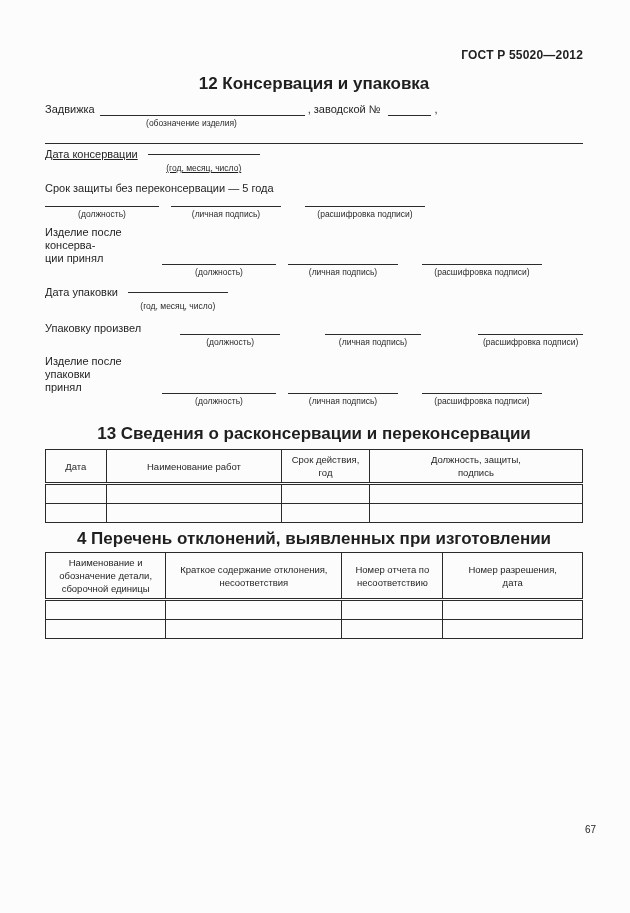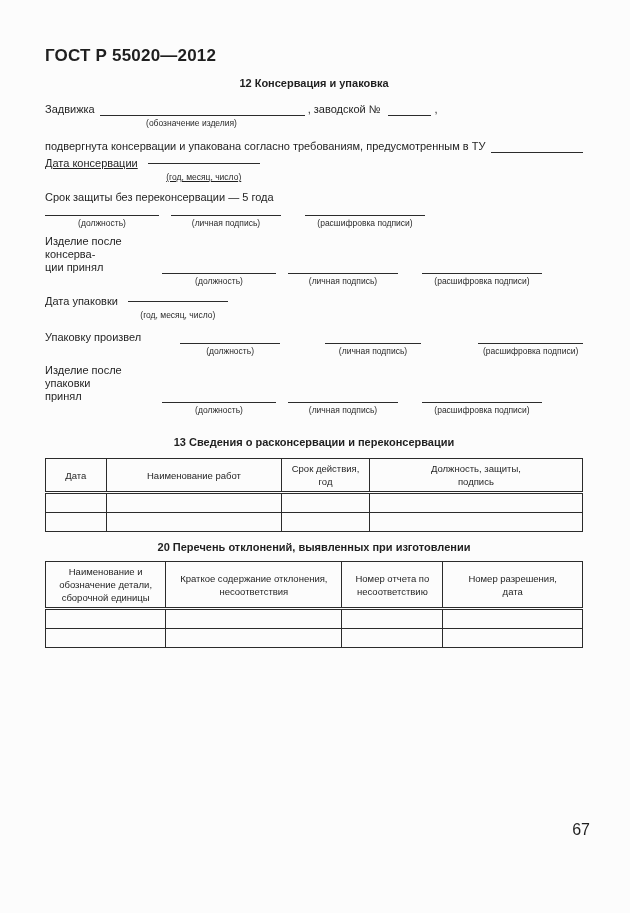--- a/index.html
+++ b/index.html
@@ -7,22 +7,22 @@
     width:630px; height:913px;
     background:#fcfcfc;
     position:relative;
     box-sizing:border-box;
     padding:49px 47px 0 45px;
     font-family:"Liberation Sans", sans-serif;
     color:#1f1f1f;
     font-size:11px;
     line-height:13px;
   }
-  .std-ref { text-align:left; font-weight:bold; font-size:17px; letter-spacing:.2px; }
-  .sec-heading { text-align:center; font-weight:bold; font-size:11px; }
+  .std-ref { text-align:right; font-weight:bold; font-size:12px; letter-spacing:.2px; }
+  .sec-heading { text-align:center; font-weight:bold; font-size:17px; }
   .h-12 { margin-top:15px; }
   .h-13 { margin-top:21px; margin-bottom:9px; }
   .h-14 { margin-top:9px; margin-bottom:7px; }
 
   .blank { border-bottom:1px solid #2b2b2b; display:inline-block; }
 
   
   .product-line { margin-top:13px; position:relative; display:flex; align-items:flex-end; height:13px; }
   .product-line .txt { white-space:nowrap; }
   .b1 { width:205px; height:3px; margin:0 3px 0 5px; }
@@ -63,21 +63,21 @@
   table { border-collapse:collapse; width:100%; table-layout:fixed; }
   th, td { border:1px solid #2b2b2b; }
   thead th {
     font-weight:normal; font-size:9.5px; line-height:13px;
     text-align:center; vertical-align:middle;
     padding:3px 4px; white-space:pre-line;
     border-bottom:3px double #2b2b2b;
   }
   tbody td { height:16px; }
 
-  .page-number { position:absolute; top:823px; right:40px; font-size:16px; }
+  .page-number { position:absolute; top:823px; right:34px; font-size:10px; }
 </style>
 </head>
 <body>
 
 <div class="page">
 
   <div class="std-ref">ГОСТ Р 55020—2012</div>
 
   <div class="sec-heading h-12">12 Консервация и упаковка</div>
 
@@ -85,21 +85,20 @@
     <span class="txt">Задвижка</span>
     <span class="blank b1"></span>
     <span class="txt">, заводской  №</span>
     <span class="blank b2"></span>
     <span class="txt">,</span>
     <div class="under-caption">(обозначение изделия)</div>
   </div>
   <div class="pl-spacer"></div>
 
   <div class="packed-line">
-    <span class="txt">подвергнута консервации и упакована согласно требованиям, предусмотренным в  ТУ</span>
     <span class="fill-blank"></span>
   </div>
 
   <div class="date-row dr-1">
     <span class="date-label">Дата консервации</span>
     <span class="date-field df-1">
       <span class="sig-line"></span>
       <span class="sig-cap">(год, месяц, число)</span>
     </span>
   </div>
@@ -206,21 +205,21 @@
       </tr>
       <tr>
         <td></td>
         <td></td>
         <td></td>
         <td></td>
       </tr>
     </tbody>
   </table>
 
-  <div class="sec-heading h-14">20 Перечень отклонений, выявленных при изготовлении</div>
+  <div class="sec-heading h-14">4 Перечень отклонений, выявленных при изготовлении</div>
 
   <table>
     <colgroup>
       <col style="width:22.4%">
         <col style="width:32.8%">
         <col style="width:18.8%">
         <col style="width:26%">
     </colgroup>
     <thead>
       <tr>

